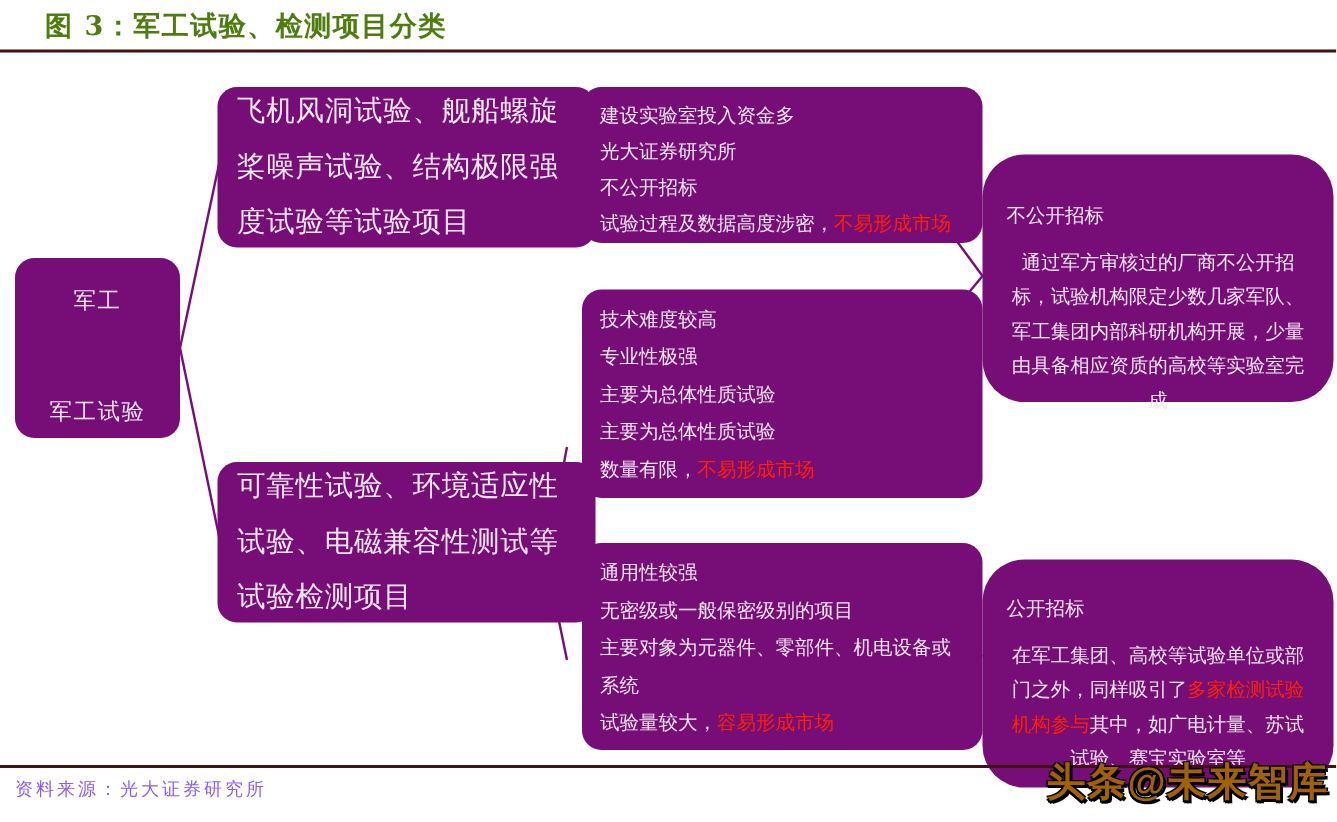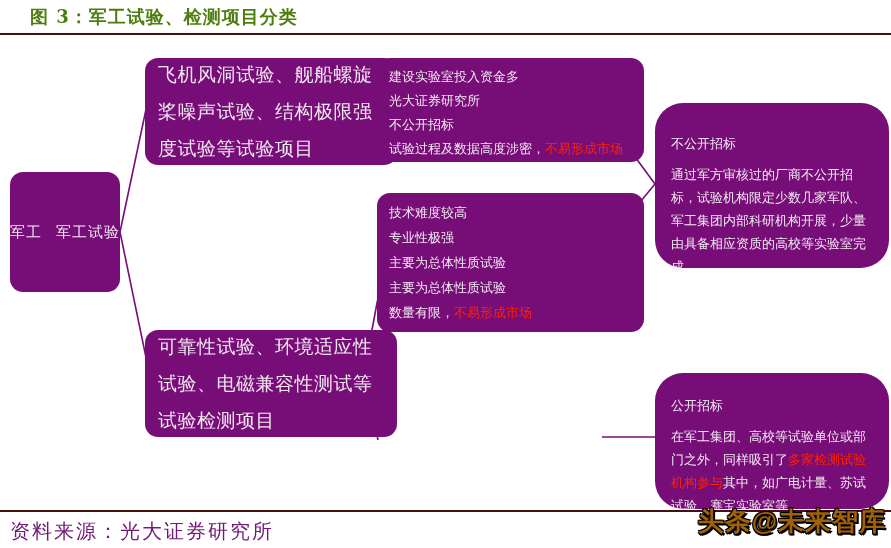--- a/index.html
+++ b/index.html
@@ -15,48 +15,48 @@
   }
   .rule{position:absolute;left:0;width:891px;height:2px;background:#431112;}
   .rule-top{top:33px;}
   .rule-bottom{top:510px;}
   .pbox{
     position:absolute;background:#770d77;border-radius:13px;
     color:#f2e8f2;box-sizing:border-box;
   }
   .root-box{
     left:10px;top:172px;width:110px;height:120px;
-    display:flex;flex-direction:row;justify-content:space-between;align-items:center;
-    font-size:15px;line-height:34px;letter-spacing:1px;
+    display:flex;flex-direction:column;justify-content:flex-end;align-items:center;
+    font-size:15px;line-height:34px;letter-spacing:1px;gap:40px;
   }
   .cat-box{
     left:145px;top:58px;width:252px;height:107px;
     display:flex;align-items:center;padding:10px 13px;
     font-size:19px;line-height:1.95;letter-spacing:0.5px;
   }
-  .cat-box-2{top:330px;}
-  .fact-box{left:377px;width:267px;padding:7px 12px;font-size:13px;}
+  .cat-box-2{top:308px;}
+  .fact-box{left:388px;width:267px;padding:7px 12px;font-size:13px;}
   .fact-box .fline{line-height:25px;}
   .fact-1{top:58px;height:104px;}
   .fact-1 .fline{line-height:24px;}
   .fact-2{top:193px;height:139px;}
   .fact-3{top:362px;height:138px;}
   .red{color:#ff2200;}
   .bid-box{left:655px;width:234px;padding:14px 16px;font-size:13px;border-radius:28px;}
   .bid-1{top:103px;height:165px;}
-  .bid-2{top:373px;height:136px;}
+  .bid-2{top:373px;height:152px;}
   .bid-title{margin-top:16px;line-height:22px;}
   .bid-2 .bid-title{margin-top:8px;}
-  .bid-body{margin-top:8px;line-height:23px;}
+  .bid-body{margin-top:8px;line-height:23px;text-align:center;}
   .connectors{position:absolute;left:0;top:0;width:891px;height:548px;}
   .connectors line{stroke:#770d77;stroke-width:1.6;}
   .source{
     position:absolute;left:10px;top:518px;
     font-family:"DejaVu Serif","Liberation Serif",serif;
-    font-size:20px;color:#701a75;letter-spacing:2px;
+    font-size:12px;color:#8b5cf6;letter-spacing:2px;
   }
   .watermark{
     position:absolute;right:5px;top:504px;
     font-size:26px;font-weight:bold;color:#a16207;letter-spacing:1px;
     text-shadow:2px 2px 0 #000,-1px -1px 0 #000,1px -1px 0 #000,-1px 1px 0 #000,0 2px 0 #000;
   }
 </style>
 </head>
 <body>
 
@@ -97,20 +97,26 @@
   </div>
 
   <div class="pbox fact-box fact-2">
     <div class="fline"><span>技术难度较高</span><span class="red"></span></div>
     <div class="fline"><span>专业性极强</span><span class="red"></span></div>
     <div class="fline"><span>主要为总体性质试验</span><span class="red"></span></div>
     <div class="fline"><span>主要为总体性质试验</span><span class="red"></span></div>
     <div class="fline"><span>数量有限，</span><span class="red">不易形成市场</span></div>
   </div>
 
+  <div class="pbox fact-box fact-3">
+    <div class="fline"><span>通用性较强</span><span class="red"></span></div>
+    <div class="fline"><span>无密级或一般保密级别的项目</span><span class="red"></span></div>
+    <div class="fline"><span>主要对象为元器件、零部件、机电设备或系统</span><span class="red"></span></div>
+    <div class="fline"><span>试验量较大，</span><span class="red">容易形成市场</span></div>
+  </div>
 
   <div class="pbox bid-box bid-1">
     <div class="bid-title">不公开招标</div>
     <div class="bid-body"><span>通过军方审核过的厂商不公开招标，试验机构限定少数几家军队、军工集团内部科研机构开展，少量由具备相应资质的高校等实验室完成</span><span class="red"></span><span></span></div>
   </div>
 
   <div class="pbox bid-box bid-2">
     <div class="bid-title">公开招标</div>
     <div class="bid-body"><span>在军工集团、高校等试验单位或部门之外，同样吸引了</span><span class="red">多家检测试验机构参与</span><span>其中，如广电计量、苏试试验、赛宝实验室等</span></div>
   </div>

